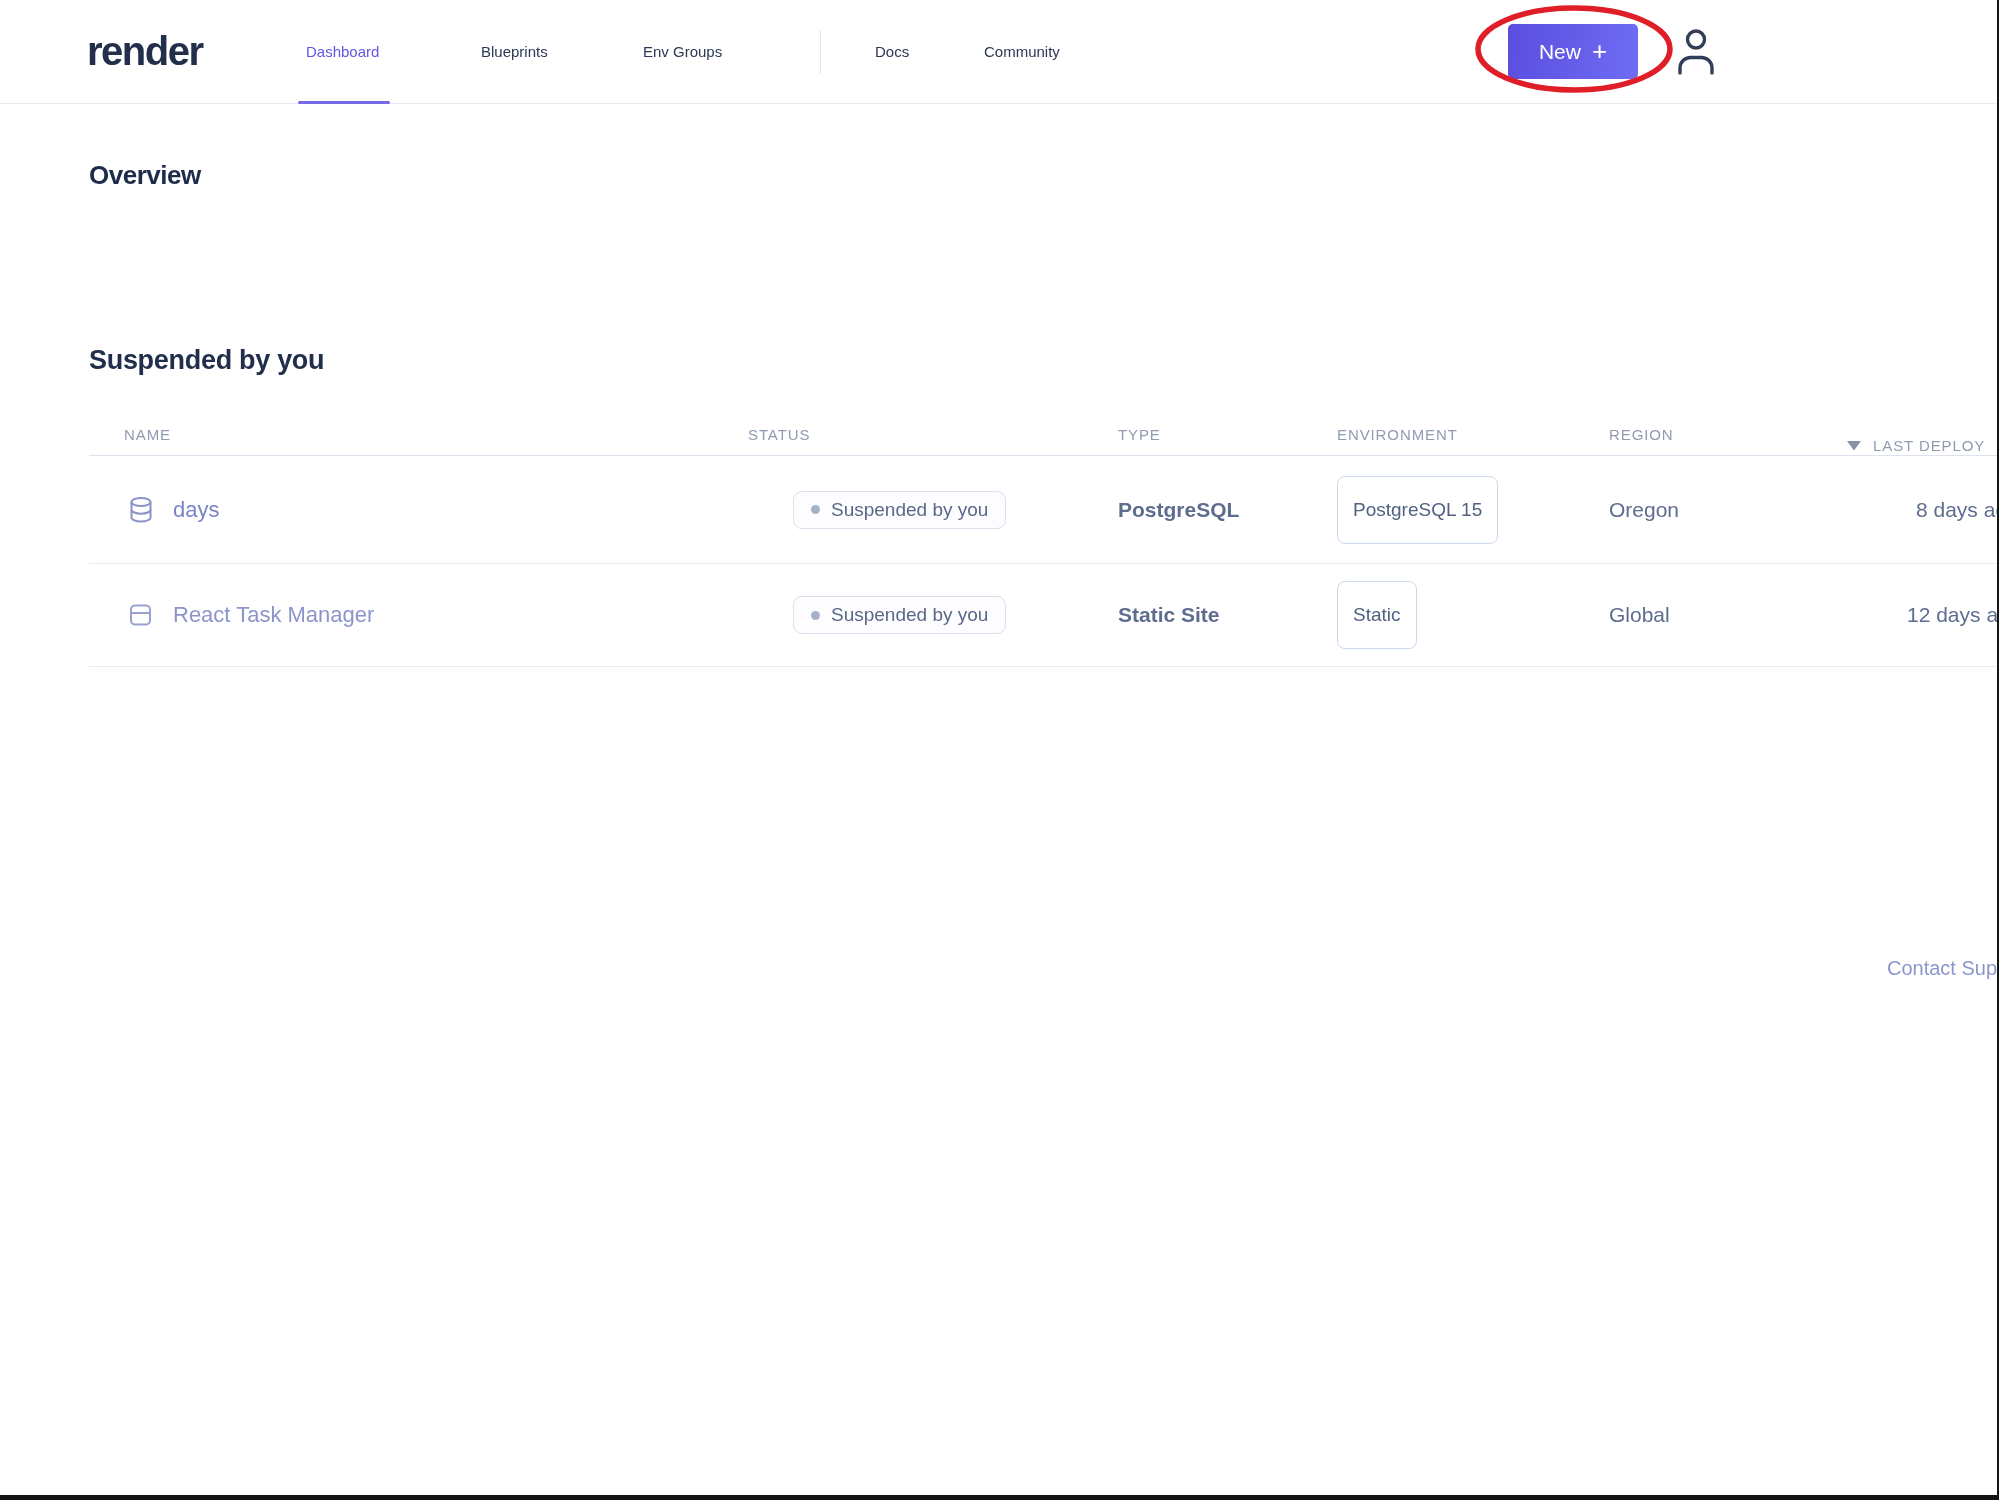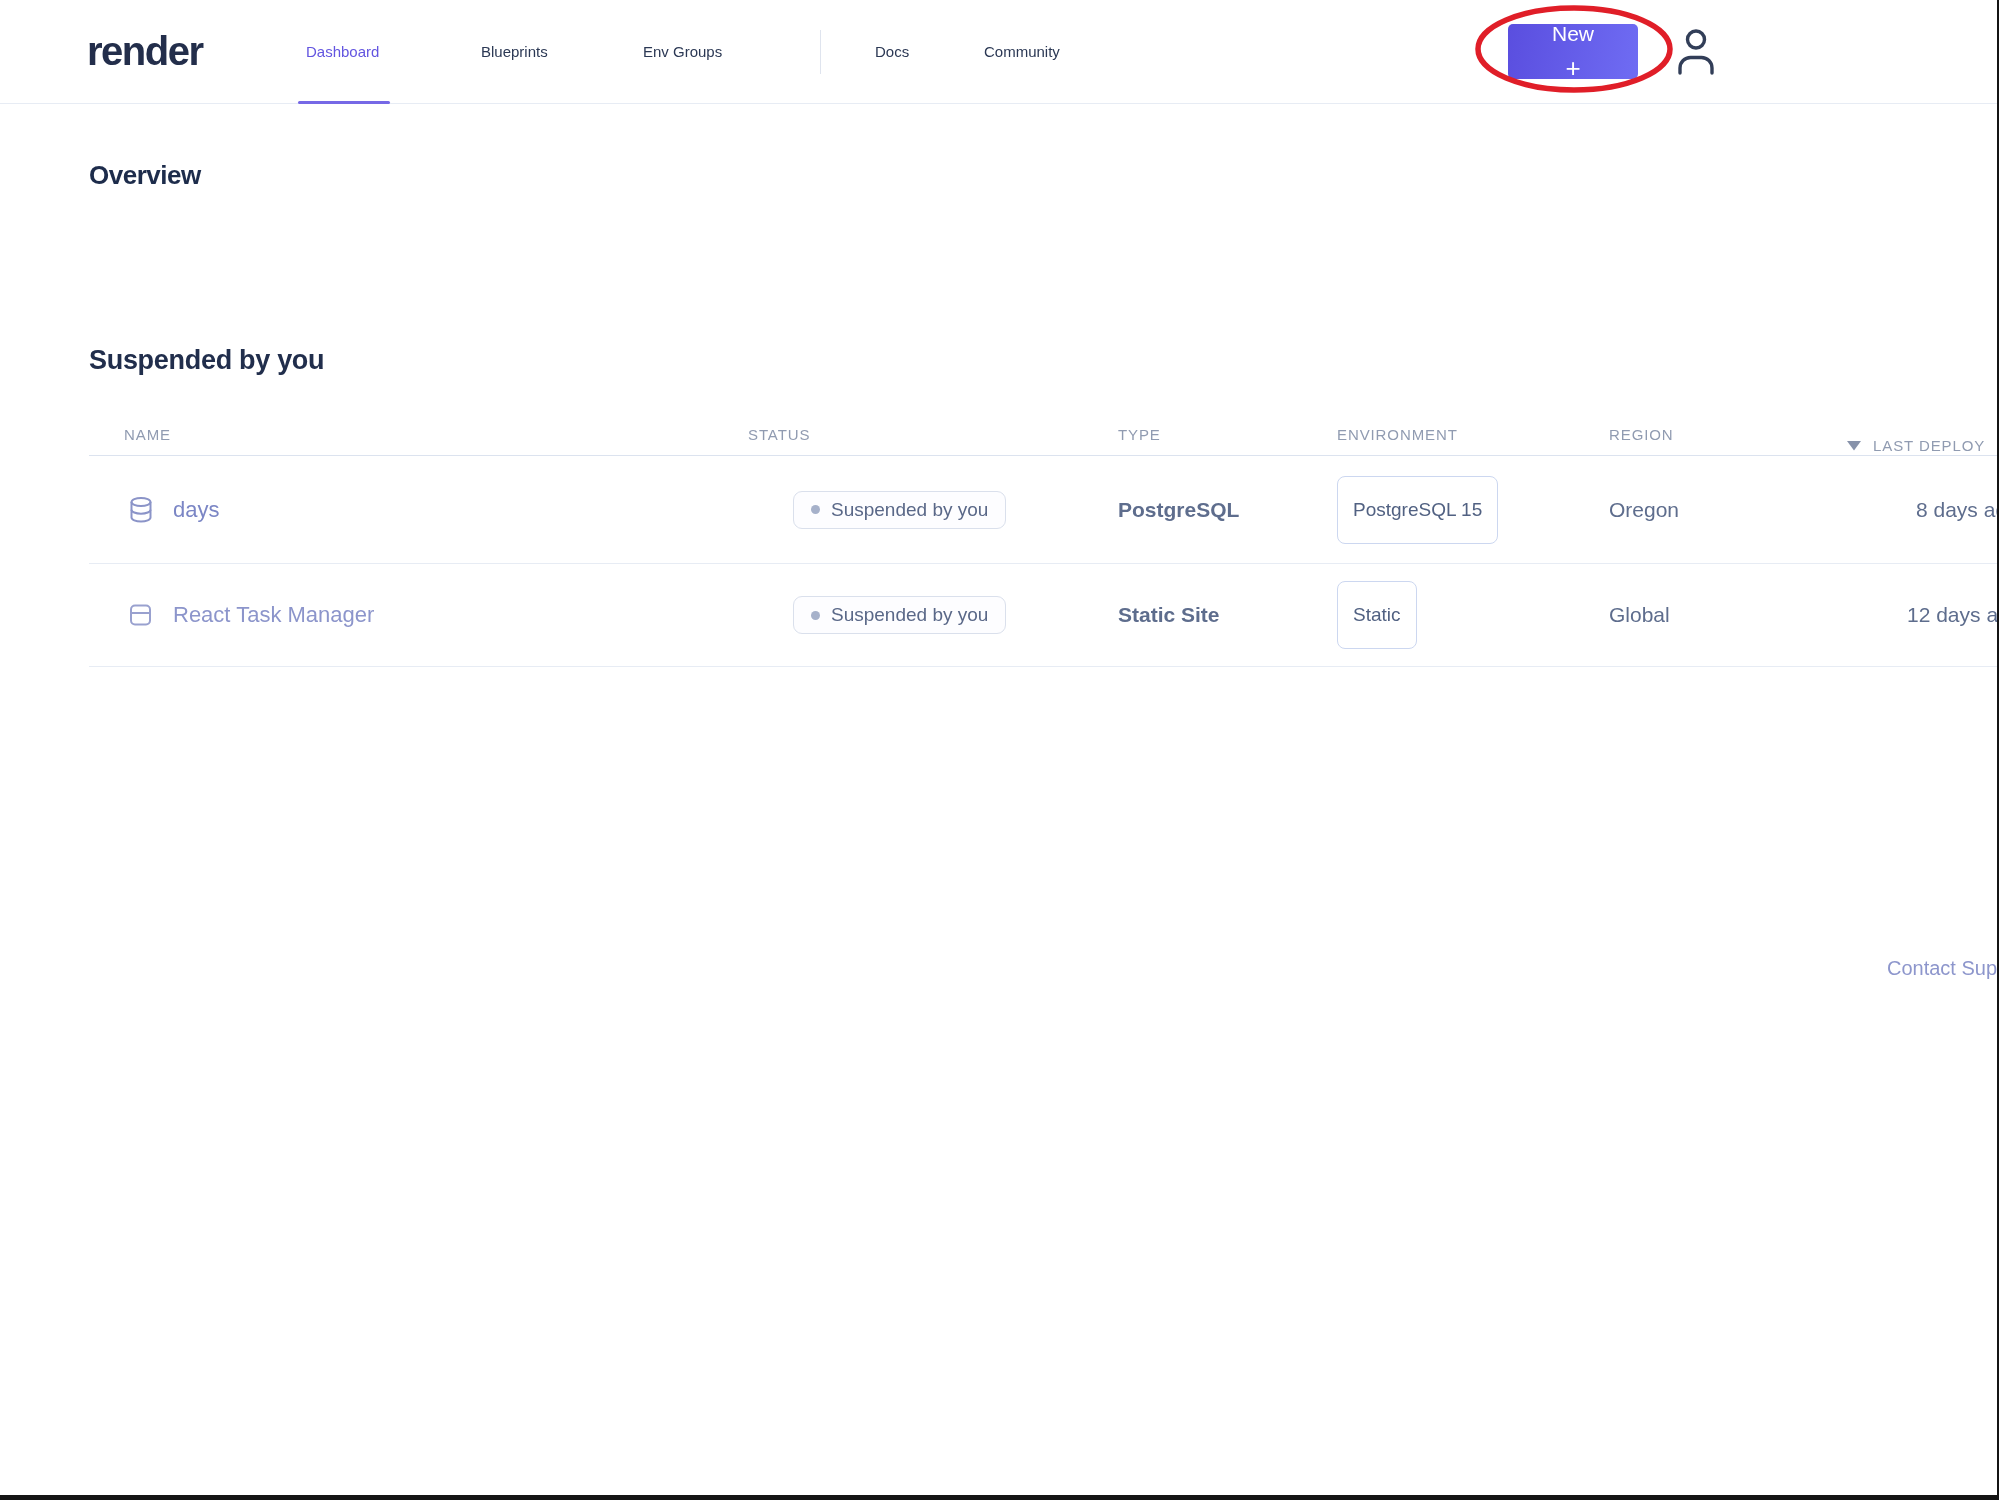--- a/index.html
+++ b/index.html
@@ -20,21 +20,21 @@
               font-size:15px; color:#2b3854; cursor:pointer; white-space:nowrap; }
   .nav-item.active { color:#6355e0; }
   .nav-underline { position:absolute; left:-8px; right:-11px; bottom:-1px; height:3px;
                    background:#7668e6; border-radius:2px; }
   .nav-divider { position:absolute; left:820px; top:30px; width:1px; height:44px; background:#dfe4ee; }
 
   .new-btn { position:absolute; left:1508px; top:24px; width:130px; height:55px;
              border:none; border-radius:5px; cursor:pointer;
              background:linear-gradient(100deg,#5a4edf 0%,#6f6cf3 100%);
              color:#ffffff; font-size:21px; font-family:inherit;
-             display:flex; align-items:center; justify-content:center; gap:11px;flex-direction:column; }
+             display:flex; align-items:center; justify-content:center; gap:11px; }
   .new-btn .plus { font-size:26px; font-weight:400; line-height:1; margin-top:-2px; }
   .annotation-ellipse { position:absolute; left:1472px; top:3px; width:204px; height:92px; pointer-events:none; z-index:10; }
   .avatar-btn { position:absolute; left:1674px; top:26px; width:44px; height:50px; cursor:pointer;
                 background:none; border:none; padding:0; display:flex; align-items:center; justify-content:center; }
 
   
   .page-title { position:absolute; left:89px; top:160px; margin:0;
                 font-size:26px; font-weight:700; color:#1d2c4b; letter-spacing:-0.5px; }
   .section-title { position:absolute; left:89px; top:345px; margin:0;
                    font-size:27px; font-weight:700; color:#212e4c; letter-spacing:-0.3px; }

